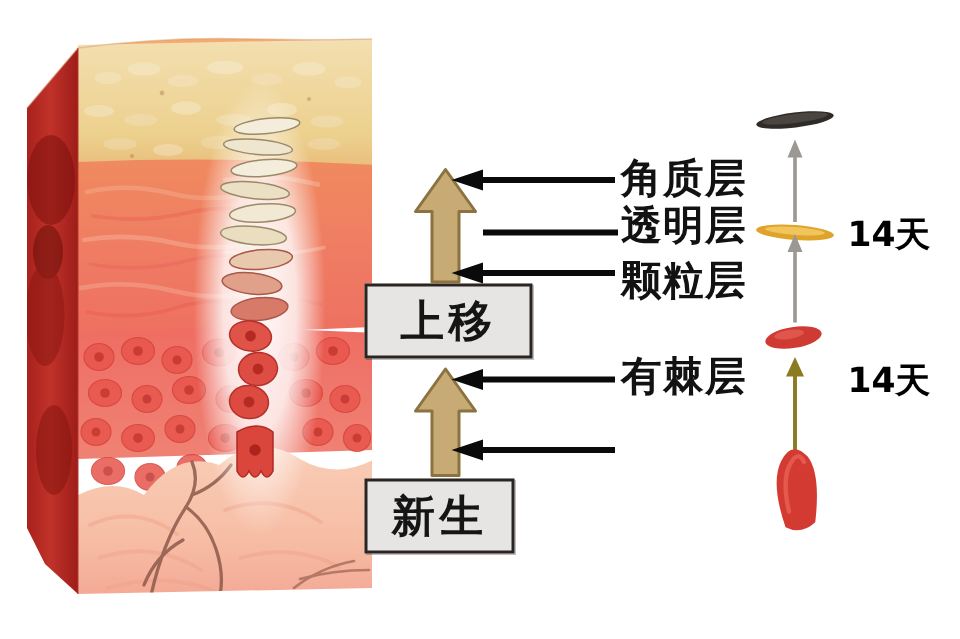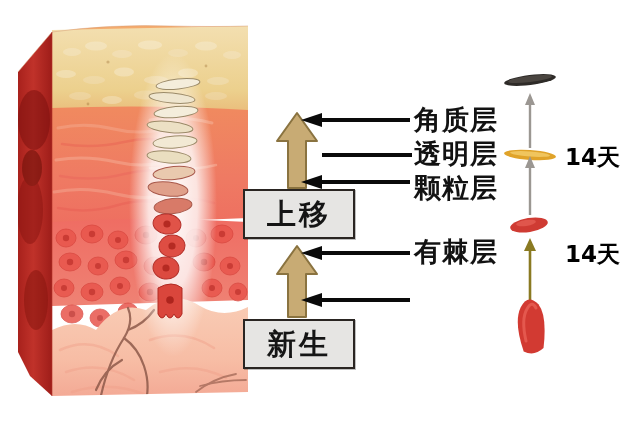--- a/index.html
+++ b/index.html
@@ -26,37 +26,37 @@
     display: flex; align-items: center; justify-content: center;
     box-shadow: 1px 1px 0 rgba(0,0,0,.25);
   }
   .proc-box span {
     font-size: 29px; font-weight: 700; color: #151515;
     letter-spacing: 3px; line-height: 1;
     font-family: "DejaVu Sans", "Liberation Sans", sans-serif;
   }
   #box-shed   { left: 243px; top: 59px;  width: 112px; height: 50px; }
   #box-move   { left: 243px; top: 189px; width: 112px; height: 50px; }
-  #box-renew  { left: 243px; top: 319px; width: 112px; height: 50px; }
+  #box-renew  { left: 243px; top: 319px; width: 100px; height: 50px; }
 
   
   .tan-arrow { position: absolute; }
 
   
   .pointer { position: absolute; height: 20px; }
 
   
   .layer-label {
     position: absolute;
     font-size: 27px; font-weight: 700; color: #121212;
     letter-spacing: 1px; white-space: nowrap; line-height: 1;
     font-family: "DejaVu Sans", "Liberation Sans", sans-serif;
   }
   #lab-0 { left: 414px; top: 106px; }
-  #lab-1 { left: 414px; top: 140px; }
+  #lab-1 { left: 414px; top: 140px; font-family: Liberation Mono, monospace; }
   #lab-2 { left: 414px; top: 174px; }
   #lab-3 { left: 414px; top: 238px; }
   #lab-4 { left: 414px; top: 285px; }
 
   
   .timeline { position: absolute; left: 496px; top: 55px; width: 80px; height: 300px; }
 
   
   .duration {
     position: absolute;

